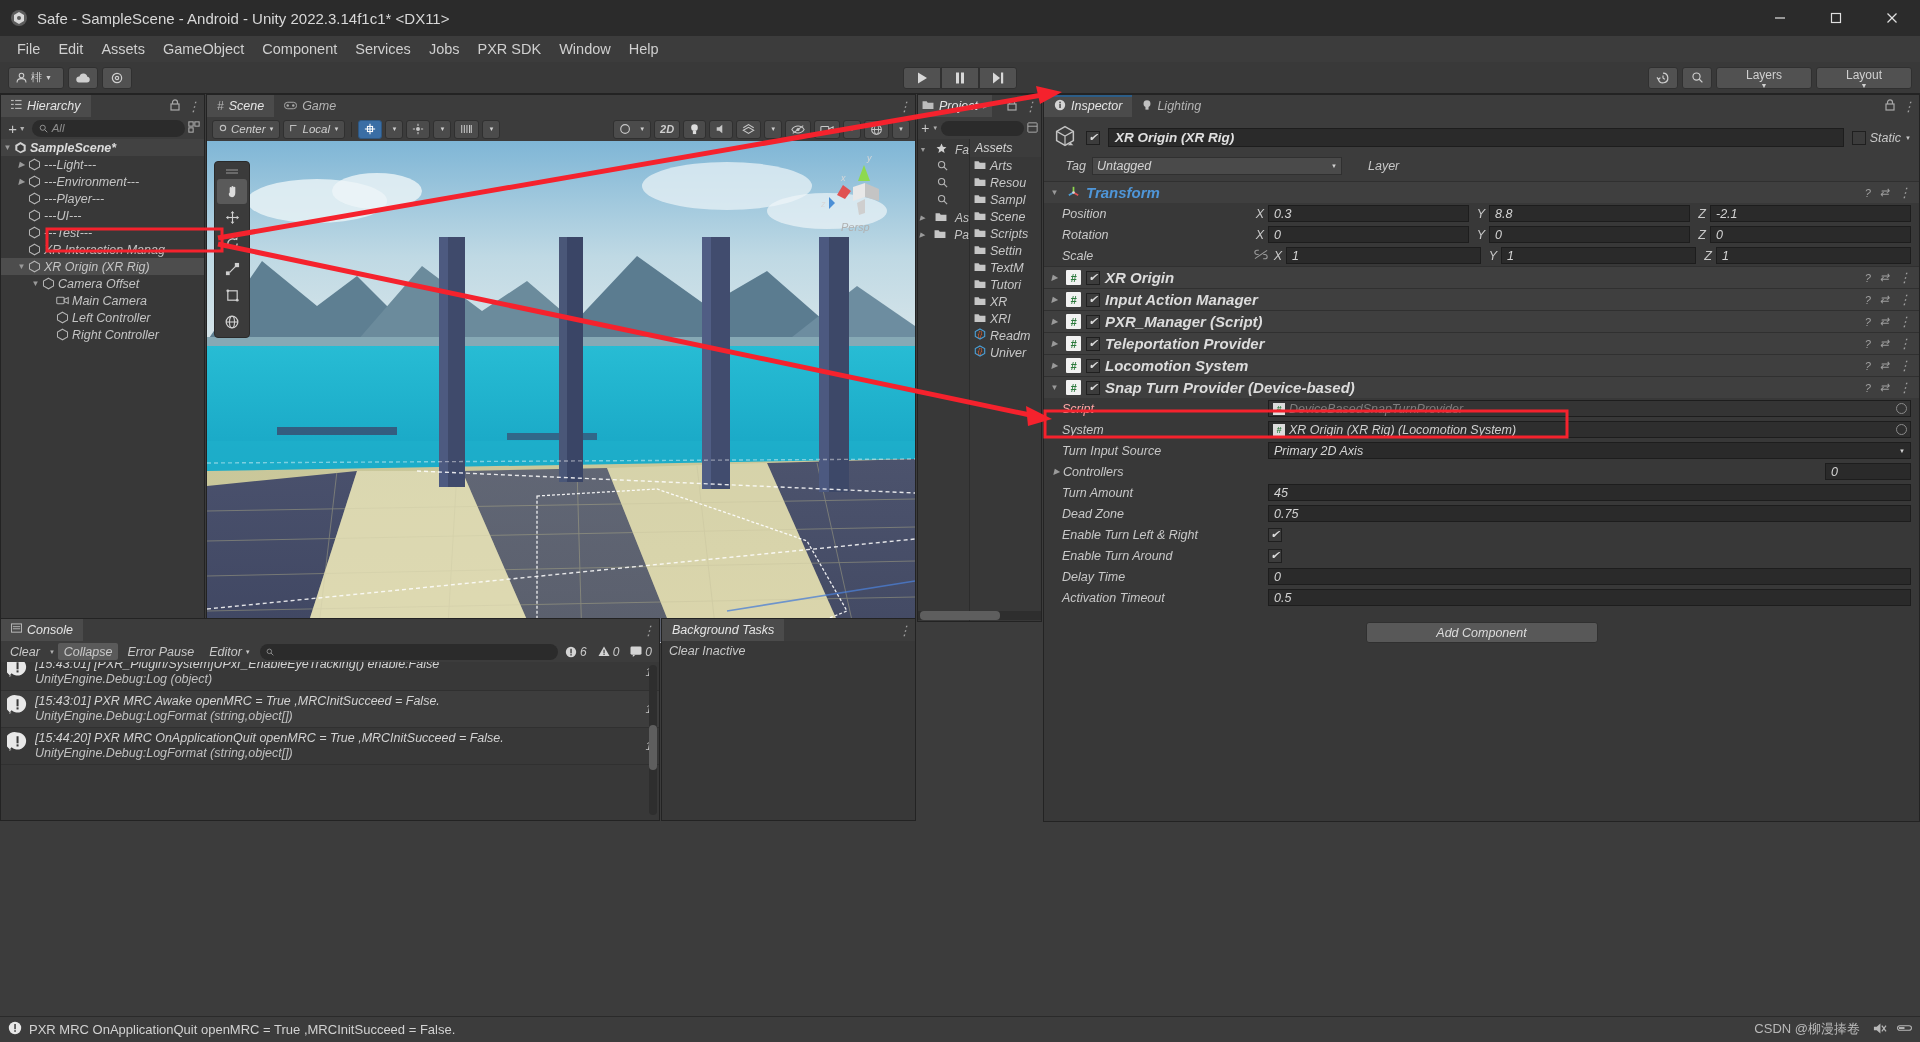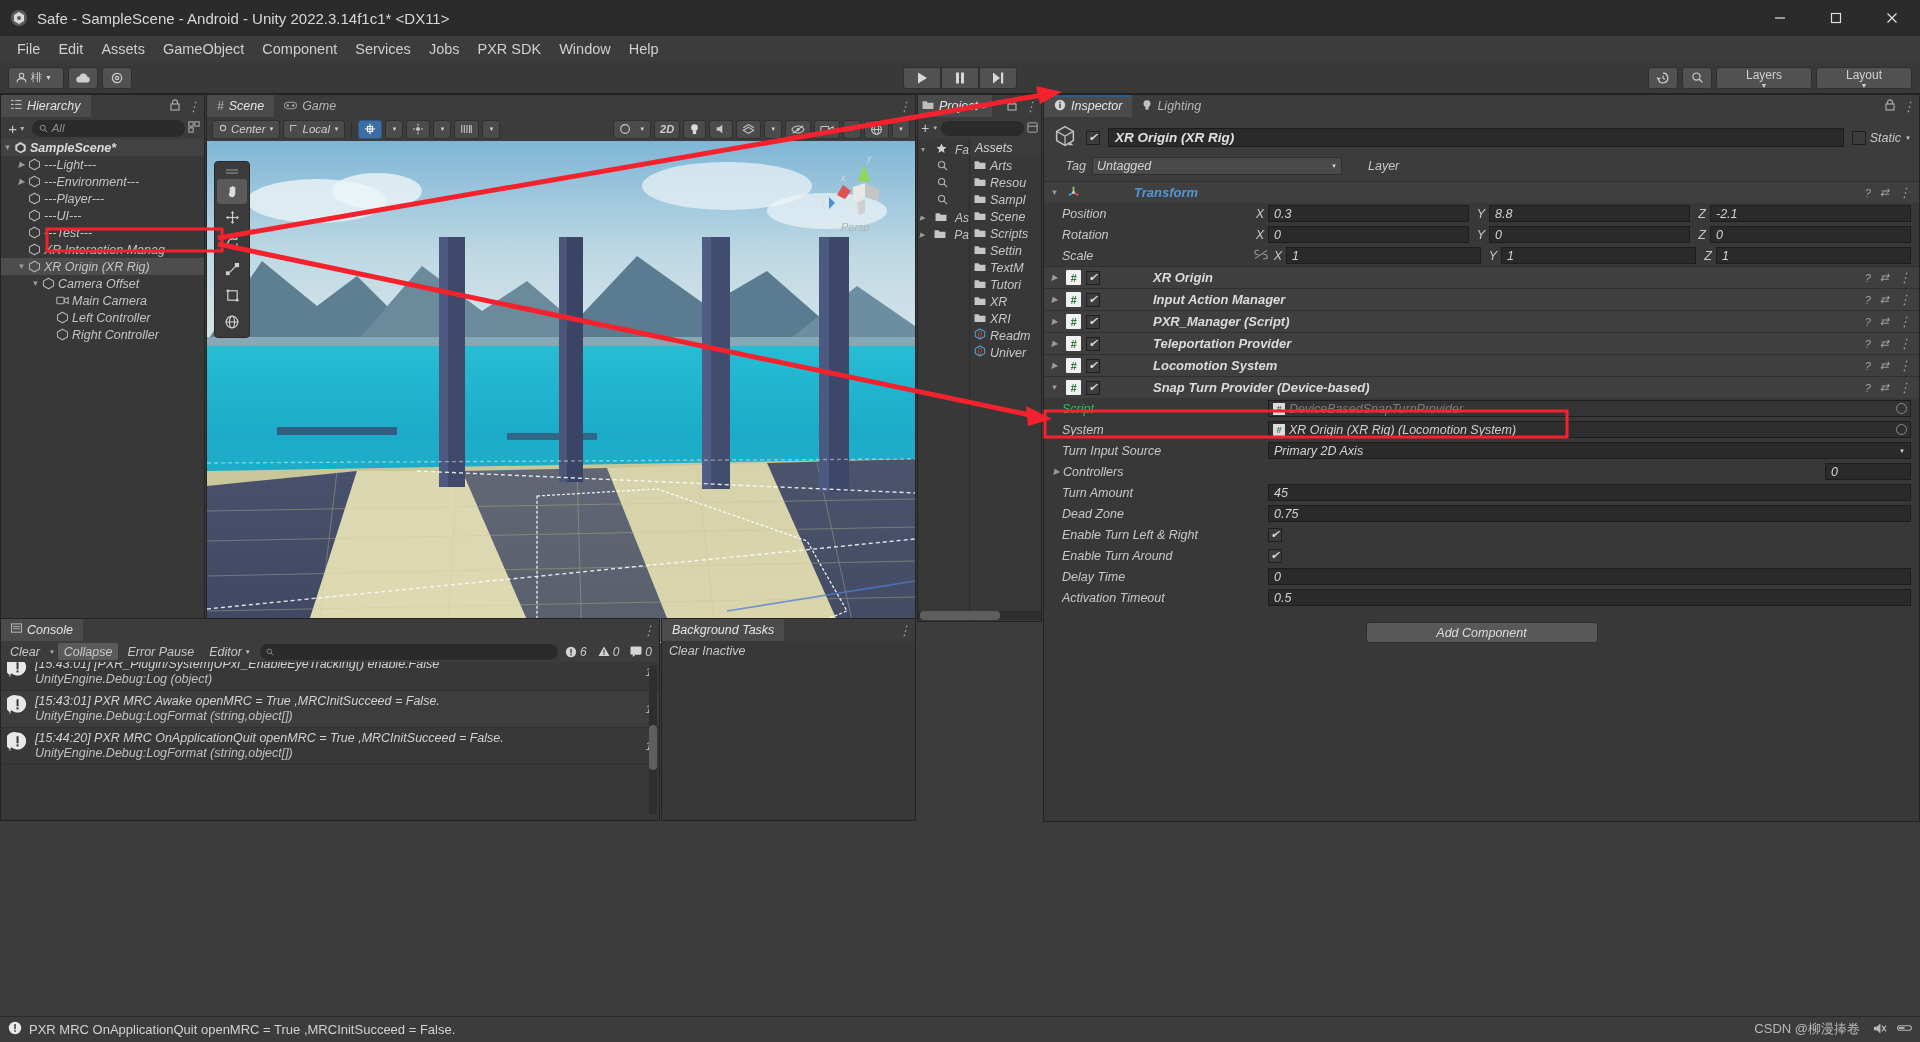--- a/index.html
+++ b/index.html
@@ -100,31 +100,31 @@
   .go-row2 { display: flex; align-items: center; gap: 6px; margin-top: 5px; padding-bottom: 4px; }
   .lbl { font-size: 12.5px; color: #c8c8c8; }
   .fieldsel { height: 18px; background: #4a4a4a; border: 1px solid #303030; display: flex;
       align-items: center; justify-content: space-between; padding: 0 4px; font-size: 12.5px; color: #d2d2d2; }
   .chk { width: 14px; height: 14px; background: #3c3c3c; border: 1px solid #1f1f1f;
         display: inline-flex; align-items: center; justify-content: center; }
   .chk.on::after { content: "✔"; font-size: 11px; color: #dcdcdc; line-height: 1; }
 
   .comp-hdr { height: 22px; background: #3f3f3f; border-top: 1px solid #303030;
      display: flex; align-items: center; gap: 5px; padding: 0 4px; }
-  .comp-title { font-size: 13px; font-weight: bold; color: #dcdcdc; margin-left: 48px; }
+  .comp-title { font-size: 15px; font-weight: bold; color: #dcdcdc; }
   .comp-title.blue { color: #4f96d8; }
   .foldarrow { width: 13px; text-align: center; font-size: 8px; color: #9a9a9a; }
   .scr-icon { width: 15px; height: 15px; background: #f2f2f2; border-radius: 1px;
      display: inline-flex; align-items: center; justify-content: center; color: #2c7a3d;
      font-size: 11px; font-weight: bold; }
   .comp-right { margin-left: auto; display: flex; align-items: center; gap: 9px; padding-right: 4px; color: #9e9e9e; font-size: 11px; }
 
   .prop-row { height: 21px; display: flex; align-items: center; padding-left: 18px; font-size: 12.5px; }
   .prop-name { width: 206px; color: #c8c8c8; }
-  .prop-name.dim { color: #22c55e; }
+  .prop-name.dim { color: #fca5a5; }
   .axis-group { display: flex; flex: 1; gap: 0; align-items: center; }
   .axis { display: flex; align-items: center; flex: 1; }
   .axis .ax { width: 16px; text-align: center; color: #c8c8c8; font-size: 12.5px; }
   .numfield { flex: 1; height: 17px; background: #2a2a2a; border: 1px solid #1d1d1d;
       color: #d4d4d4; font-size: 12.5px; display: flex; align-items: center; padding-left: 5px; margin-right: 4px; }
   .valfield { flex: 1; height: 17px; background: #2a2a2a; border: 1px solid #1d1d1d;
       color: #d4d4d4; font-size: 12.5px; display: flex; align-items: center; padding-left: 5px; margin-right: 8px; }
   .objfield { flex: 1; height: 17px; background: #2e2e2e; border: 1px solid #1d1d1d;
       color: #d0d0d0; font-size: 12.5px; display: flex; align-items: center; gap: 4px;
       padding-left: 4px; margin-right: 8px; position: relative; }

